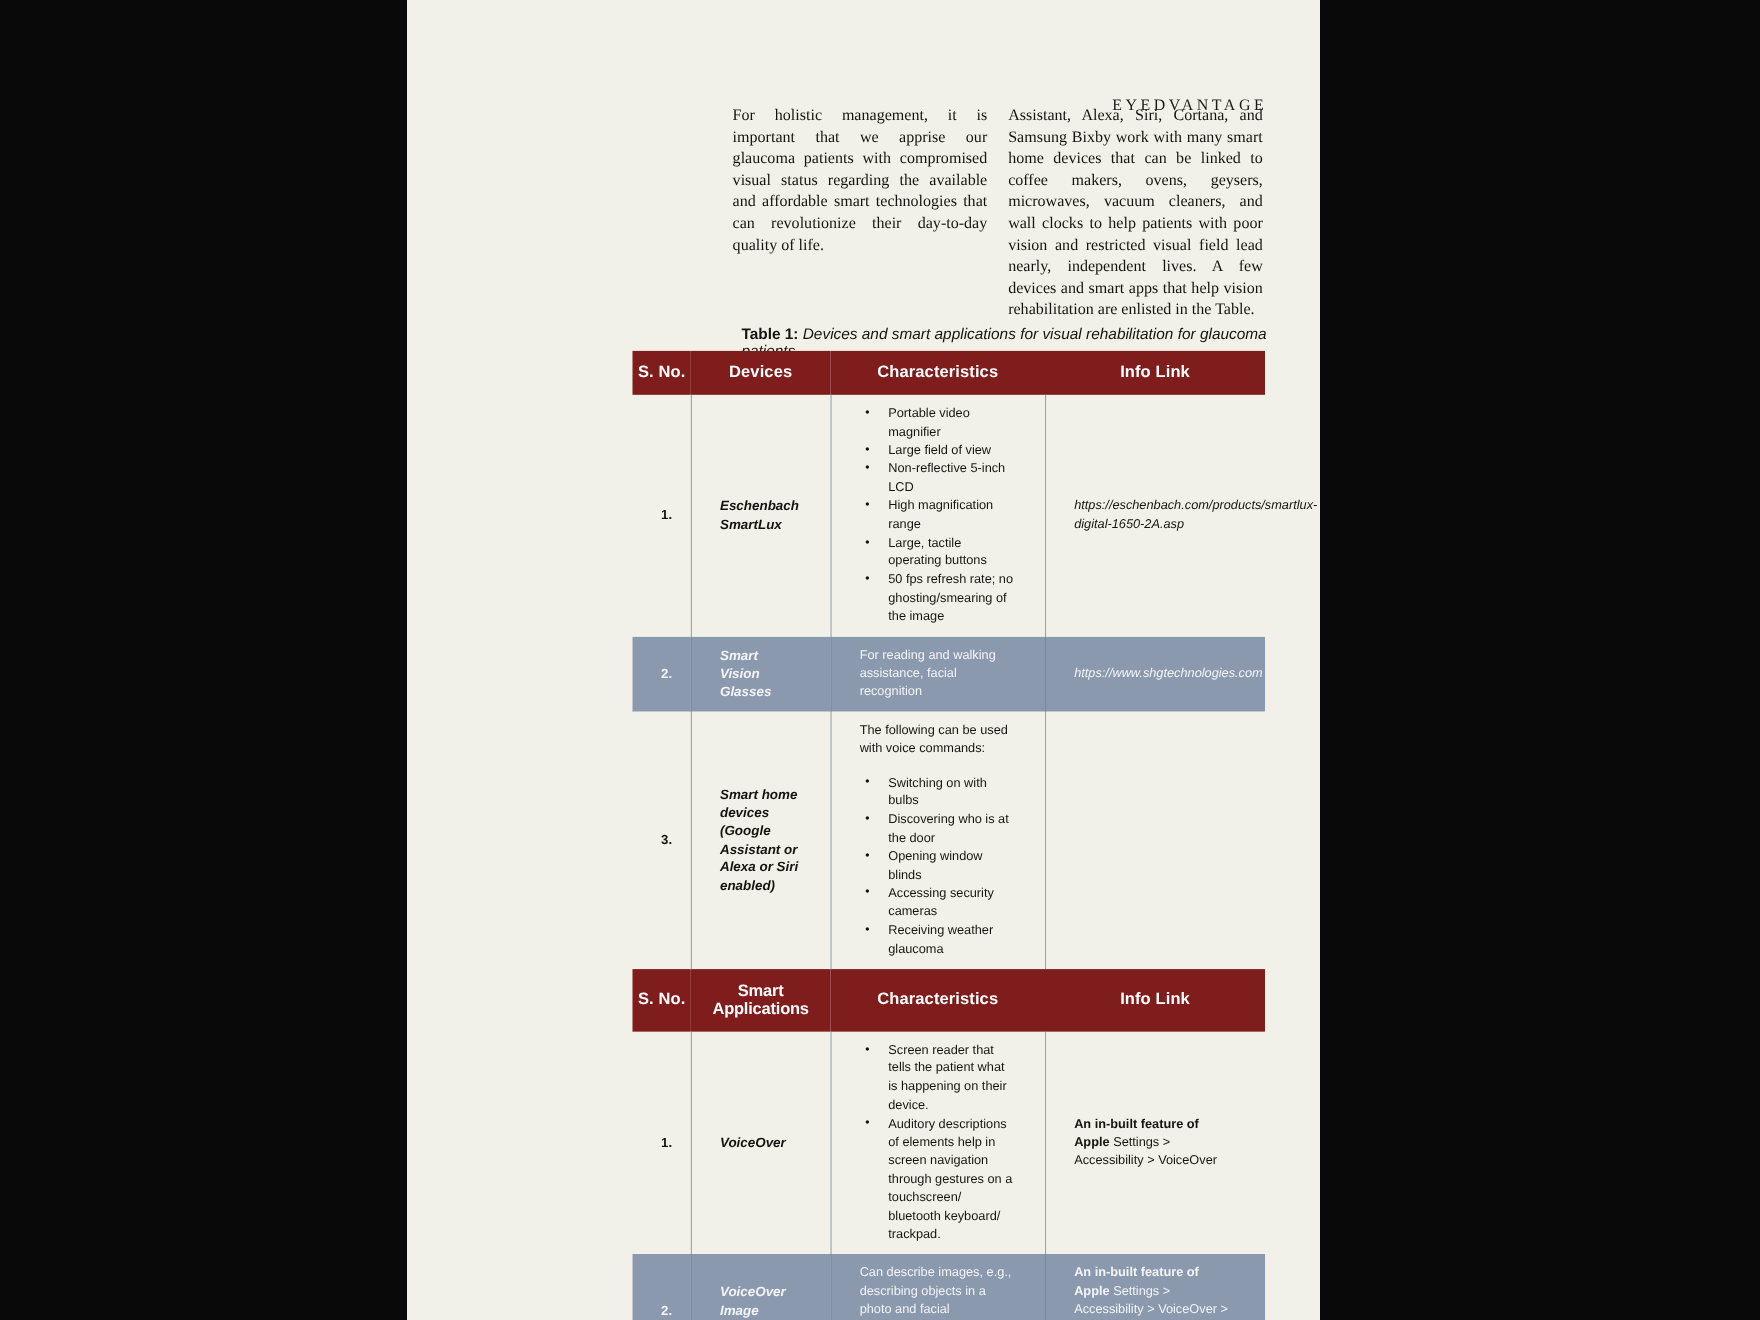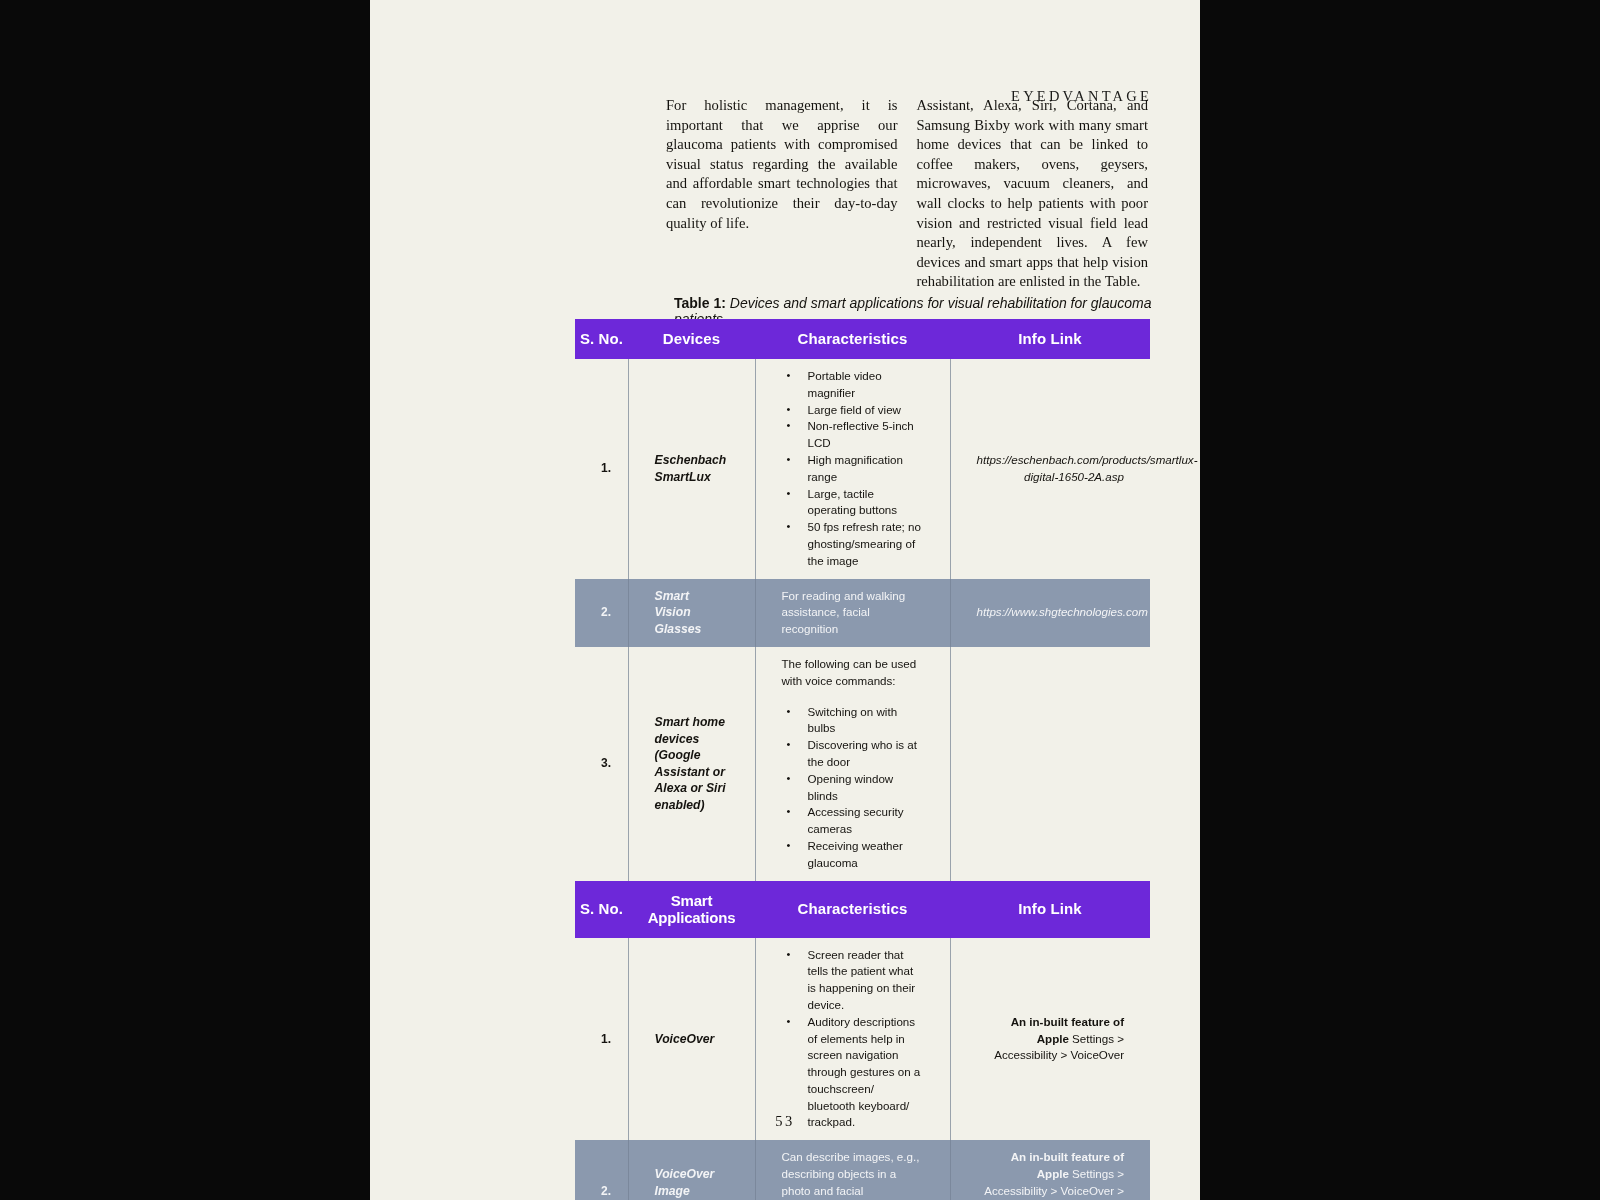--- a/index.html
+++ b/index.html
@@ -48,39 +48,39 @@
     position: absolute; left: 205px; top: 319px; width: 575px;
     border-collapse: collapse; table-layout: fixed;
     font-family: "Liberation Sans", sans-serif;
   }
   .tbl col.c1 { width: 53px; }
   .tbl col.c2 { width: 127px; }
   .tbl col.c3 { width: 195px; }
   .tbl col.c4 { width: 200px; }
 
   .hdr td {
-    background: #6d28d9; color: #ffffff;
+    background: #7f1d1d; color: #ffffff;
     font-size: 15px; font-weight: 600; text-align: center;
     padding: 11px 3px 12px 3px; border: none; letter-spacing: .1px; margin-top: 31px;
   }
   .hdr td.hdr-apps { letter-spacing: -0.2px; }
 
   .tbl td.cell {
     background: #f2f1e9;
     border-right: 1px solid #9aa3ac;
     border-left: 1px solid #9aa3ac;
     vertical-align: middle;
     color: #15130f;
     font-size: 11.6px; line-height: 16.8px;
     padding: 9px 26px;
   }
   .tbl td.sn { border-left: none; text-align: center; font-weight: 700; font-size: 12px; }
   .tbl td.dev { text-align: left; font-weight: 700; font-size: 12.2px; line-height: 16.6px; font-style: italic; }
   .tbl td.chr { text-align: left; }
-  .tbl td.link { text-align: right; border-right: none; }
+  .tbl td.link { text-align: left; border-right: none; }
   .tbl td.link.italic { font-style: italic; }
   .tbl td.link.bold-lead b { font-weight: 700; }
 
   .tbl tr.sel td.cell {
     background: #8b99ae; color: #f3f4f6;
     border-right: 1px solid #7b889c; border-left: 1px solid #7b889c;
   }
   .tbl tr.sel td.sn { border-left: none; }
   .tbl tr.sel td.link { border-right: none; }
 
@@ -195,16 +195,15 @@
             <td class="cell sn">2.</td>
             <td class="cell dev">VoiceOver Image Recognition</td>
             <td class="cell chr">
               <div>Can describe images, e.g., describing objects in a photo and facial expressions of an individual.</div>
             </td>
             <td class="cell link bold-lead"><b>An in-built feature of Apple</b> Settings &gt; Accessibility &gt; VoiceOver &gt; VoiceOver Recognition, then turn on Image Descriptions.</td>
           </tr>
         </tbody>
     </table>
 
-    <div class="folio">53</div>
 
   </div>
 </div>
 
 </body></html>

